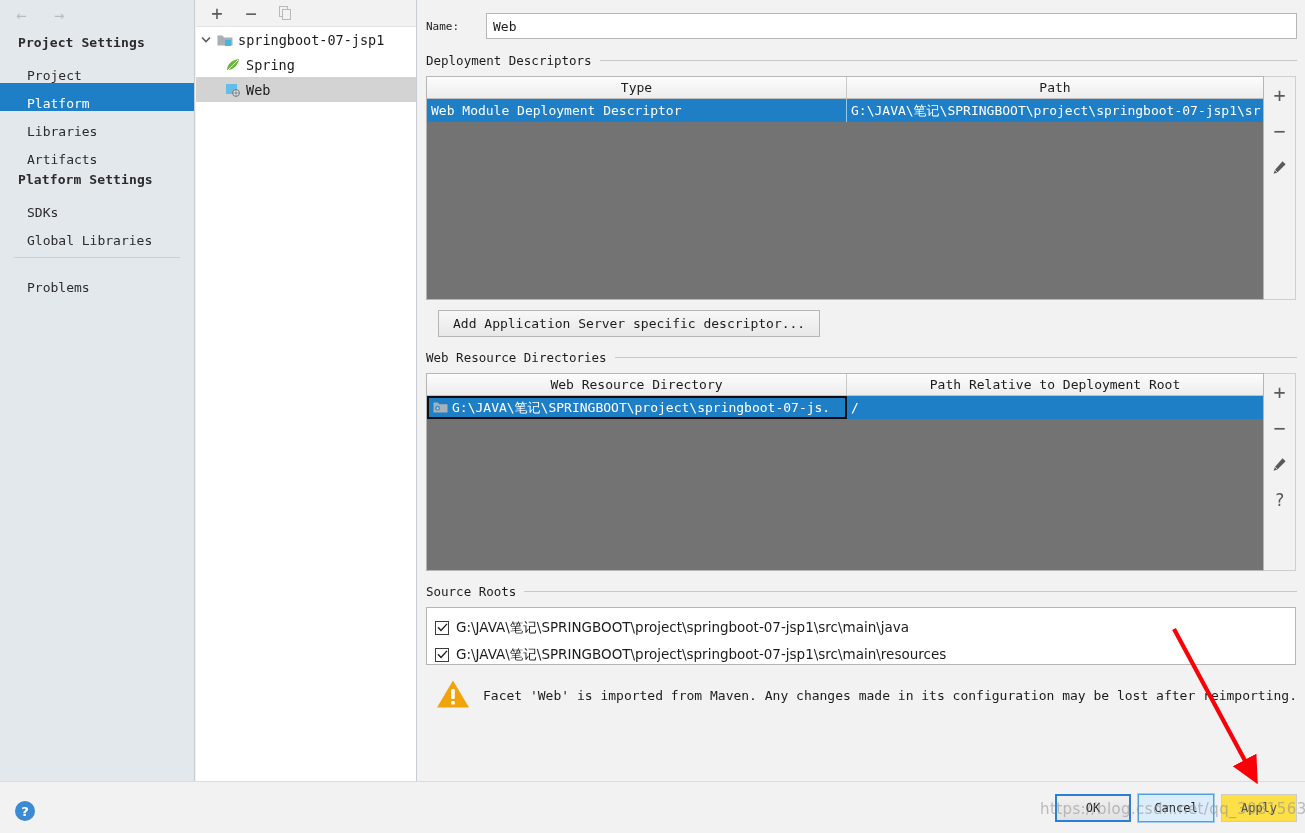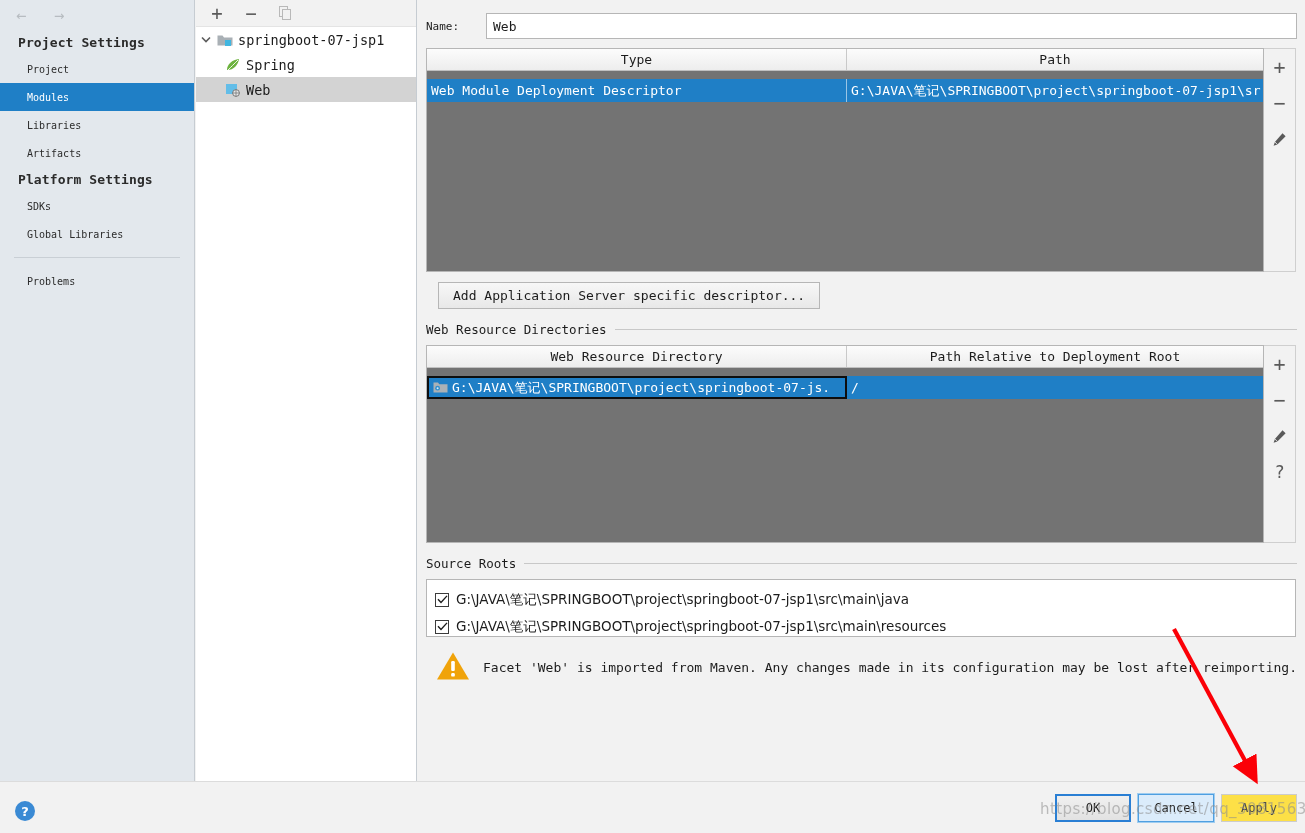--- a/index.html
+++ b/index.html
@@ -38,23 +38,23 @@
   }
   .side-group-title {
     font-weight: bold;
     font-size: 13px;
     color: #2b2b2b;
     padding: 5px 0 5px 18px;
     letter-spacing: 0.1px;
   }
   .side-item {
     height: 28px;
-    display: flex; align-items: center;
+    display: flex; align-items: flex-end;
     padding-left: 27px;
-    font-size: 10px;
+    font-size: 13px;
     color: #2b2b2b;
     white-space: nowrap;
   }
   .side-item.selected {
     background: #1f7fc6;
     color: #ffffff;
   }
   .side-sep {
     height: 1px;
     background: #c9cfd5;
@@ -159,21 +159,21 @@
     color: #1c1c1c;
     border-right: 1px solid #c9c9c9;
     overflow: hidden; white-space: nowrap;
   }
   .th:last-child { border-right: none; }
   .trow {
     display: flex;
     height: 23px;
     align-items: stretch;
   }
-  .trow.selected { background: #1f7fc6; color: #ffffff; margin-top: 8px; }
+  .trow.selected { background: #1f7fc6; color: #ffffff; }
   .td {
     display: flex; align-items: center;
     font-size: 13px;
     padding-left: 4px;
     overflow: hidden; white-space: nowrap;
     border-right: 1px solid rgba(255,255,255,0.55);
   }
   .td:last-child { border-right: none; }
   .td.editing {
     border: 2px solid #0e0e0e;
@@ -321,21 +321,21 @@
       <span class="nav-arrow">←</span>
       <span class="nav-arrow">→</span>
     </div>
 
     <div class="side-group-title">Project Settings</div>
 
     <div class="side-item">
       <span>Project</span>
     </div>
     <div class="side-item selected">
-      <span>Modules</span>
+      <span>Platform</span>
     </div>
     <div class="side-item">
       <span>Libraries</span>
     </div>
     <div class="side-item">
       <span>Artifacts</span>
     </div>
 
     <div class="side-group-title">Platform Settings</div>
 
@@ -403,20 +403,24 @@
     </div>
   </div>
 
   <div id="content">
 
     <div id="name-row">
       <span id="name-label">Name:</span>
       <input id="name-input" type="text" value="Web" style="">
     </div>
 
+    <div class="group-head">
+      <span class="lbl">Deployment Descriptors</span>
+      <span class="rule"></span>
+    </div>
 
     <div class="table-wrap" style="height:224px;">
       <div class="table-box">
         <div class="thead">
           <div class="th" style="width:420px;">Type</div>
           <div class="th" style="flex:1;">Path</div>
         </div>
         <div class="trow selected">
           <div class="td" style="width:420px;">Web Module Deployment Descriptor</div>
           <div class="td" style="flex:1;">G:\JAVA\笔记\SPRINGBOOT\project\springboot-07-jsp1\sr</div>

